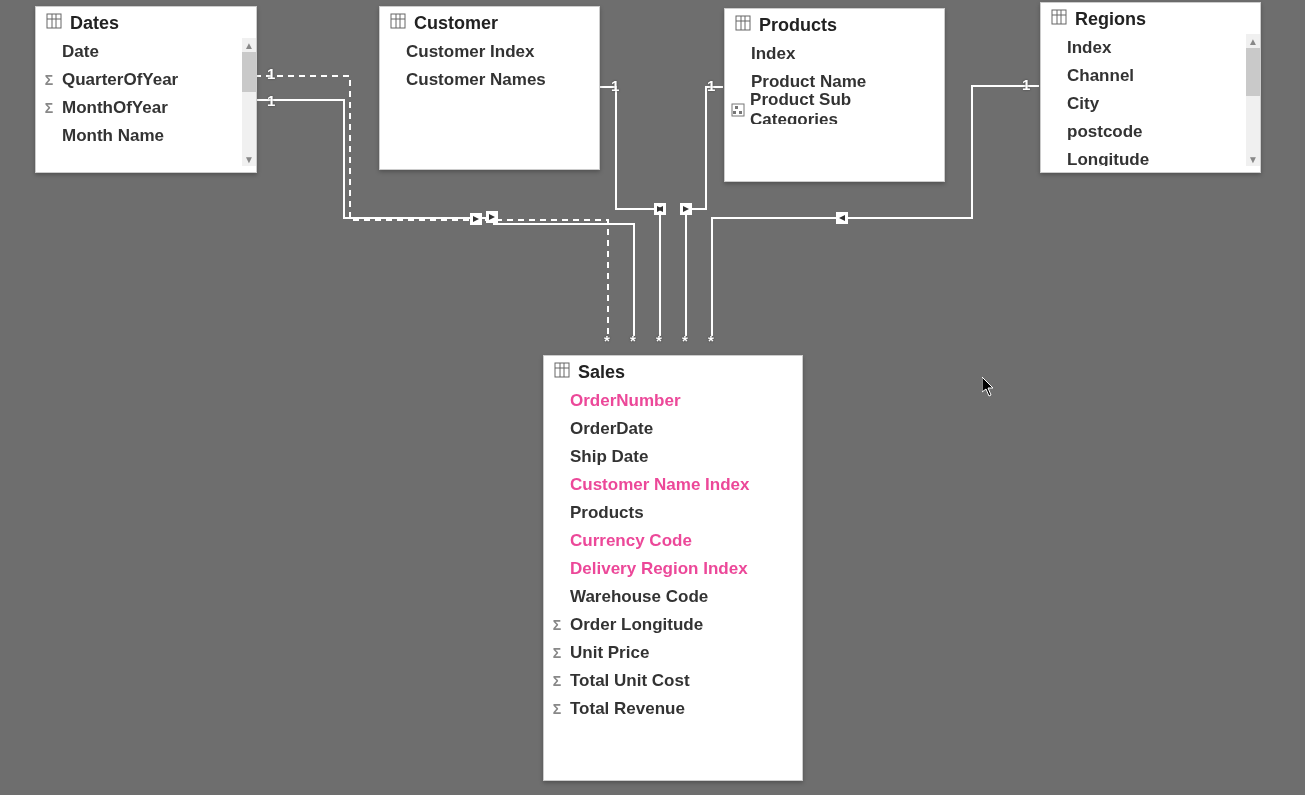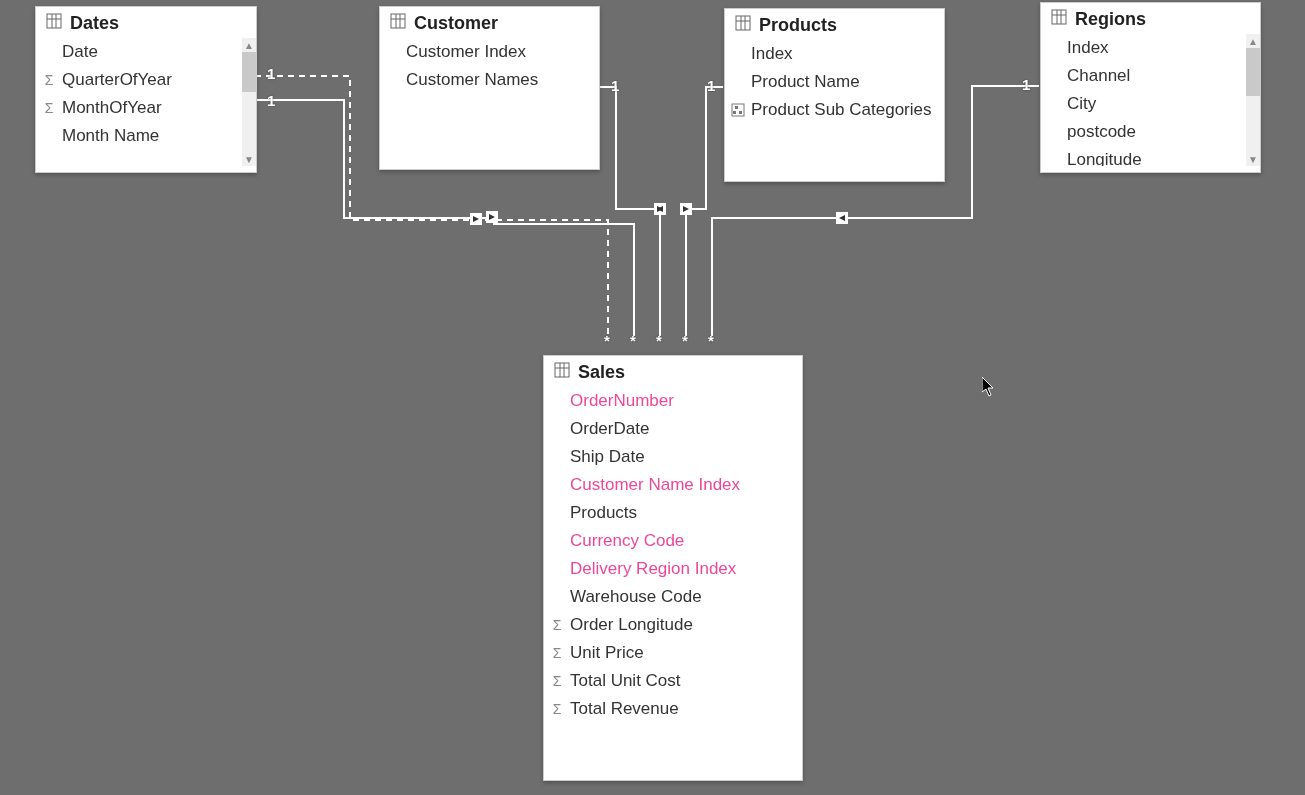--- a/index.html
+++ b/index.html
@@ -2,21 +2,21 @@
 <html><head>
 <meta charset="utf-8">
 <style>
   html,body{margin:0;padding:0;width:1305px;height:795px;background:#6e6e6e;font-family:"Segoe UI",Arial,sans-serif;overflow:hidden;}
   svg.connectors{position:absolute;top:0;left:0;width:1305px;height:795px;pointer-events:none;}
   .table-box{position:absolute;background:#fff;border:1px solid #ccc;box-shadow:0 2px 4px rgba(0,0,0,.25);}
   .tb-header{display:flex;align-items:flex-start;gap:8px;padding:6px 10px 4px 10px;font-weight:700;font-size:18px;color:#222;}
   .tb-header svg{flex:0 0 auto;}
   .tb-body{position:relative;}
   .field-list{overflow:hidden;}
-  .field-row{display:flex;align-items:center;height:28px;padding:0 10px 0 22px;font-size:17px;color:#333;}
+  .field-row{display:flex;align-items:center;height:28px;padding:0 10px 0 22px;font-size:17px;color:#333;font-weight:bold;}
   .field-row.hidden{color:#ec4899;}
   .field-icon{width:18px;display:inline-flex;justify-content:center;margin-left:-18px;margin-right:4px;color:#888;font-size:14px;}
   .vscroll{position:absolute;right:0;top:0;bottom:0;width:14px;background:#f0f0f0;}
   .vscroll .arrow{position:absolute;left:0;width:14px;height:14px;display:flex;align-items:center;justify-content:center;color:#888;font-size:10px;}
   .vscroll .arrow.up{top:0;}
   .vscroll .arrow.dn{bottom:0;}
   .vscroll .thumb{position:absolute;left:0;width:14px;background:#c9c9c9;}
   .cursor{position:absolute;width:14px;height:20px;}
   
   .card{position:absolute;font-weight:700;font-size:15px;color:#fff;text-shadow:0 0 2px rgba(0,0,0,.5);}

